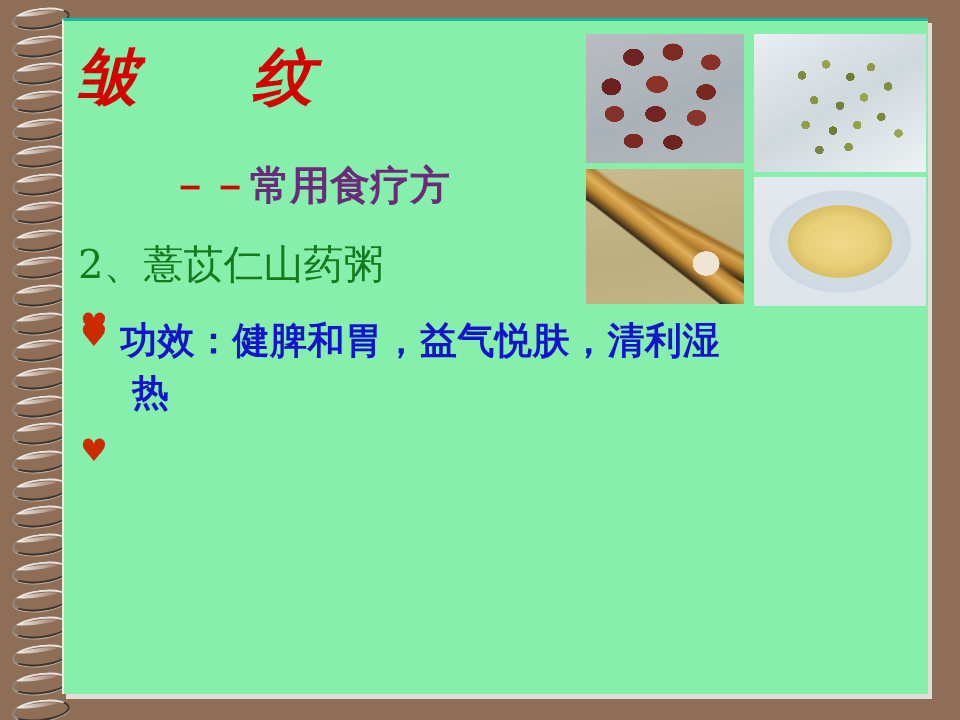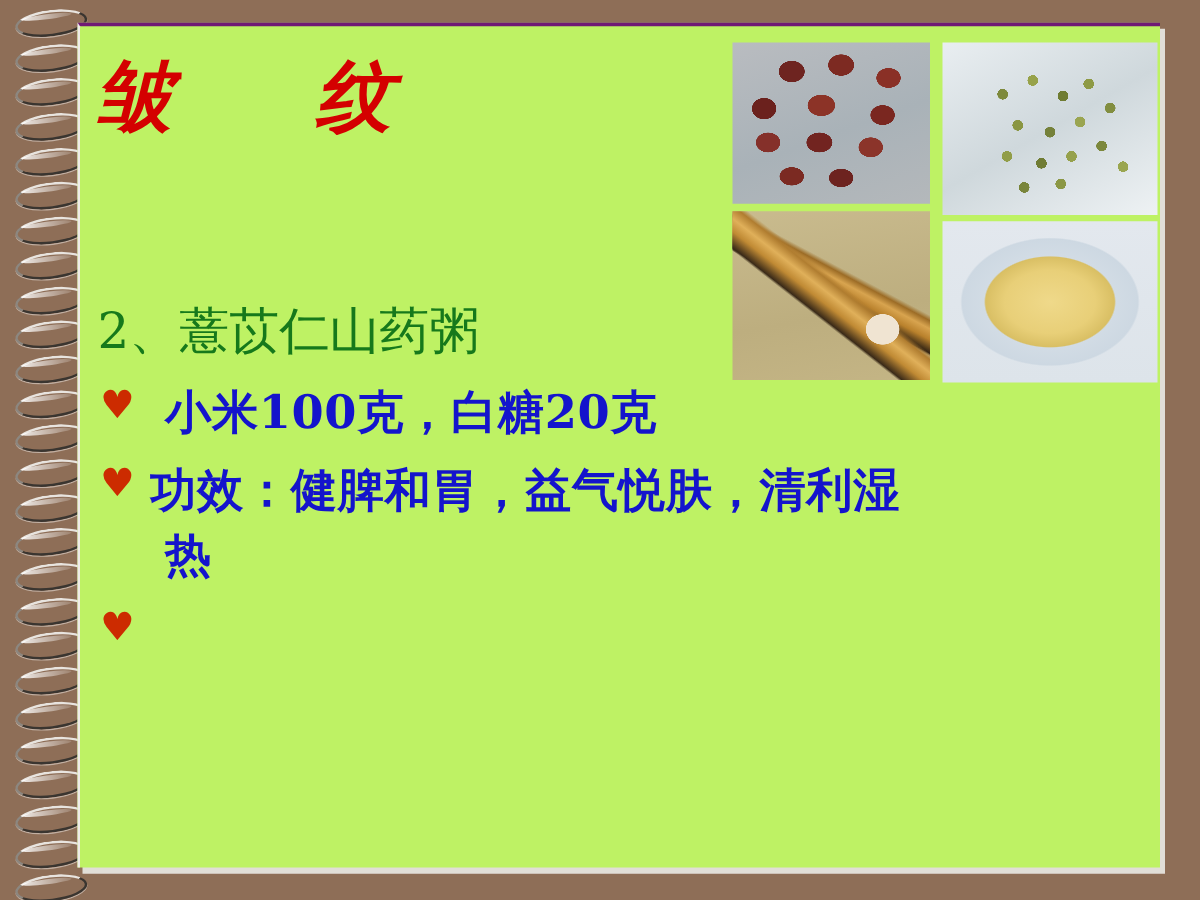--- a/index.html
+++ b/index.html
@@ -45,22 +45,22 @@
     background: linear-gradient(90deg, rgba(255,255,255,.85), rgba(255,255,255,.15));
   }
 
   
   #page {
     position: absolute;
     left: 62px;
     top: 18px;
     width: 866px;
     height: 676px;
-    background: #bef264;
-    border-top: 3px solid #701a75;
+    background: #86efac;
+    border-top: 3px solid #14b8a6;
     border-left: 2px solid #efece8;
     box-shadow: 4px 5px 0 rgba(230,228,222,.95);
     box-sizing: border-box;
   }
 
   
   #title {
     position: absolute;
     left: 12px;
     top: 14px;
@@ -229,28 +229,28 @@
       <div class="coil" style="top: 617.231px;"></div>
       <div class="coil" style="top: 644.923px;"></div>
       <div class="coil" style="top: 672.615px;"></div>
       <div class="coil" style="top: 700.308px;"></div>
     </div>
 
   <div id="page">
 
     <div id="title">皱　纹</div>
 
+    <div id="subtitle"><span class="dash">－－</span><span>常用食疗方</span></div>
 
     <div id="section-heading">2、薏苡仁山药粥</div>
 
     <div id="body">
 
       <div class="bullet">
         <span class="heart">♥</span>
-        <span class="cont">小米100克，白糖20克</span>
       </div>
 
       <div class="bullet">
         <span class="heart">♥</span>
         <span>功效：健脾和胃，益气悦肤，清利湿</span>
         <span class="cont">热</span>
       </div>
 
       <div class="bullet">
         <span class="heart">♥</span>

